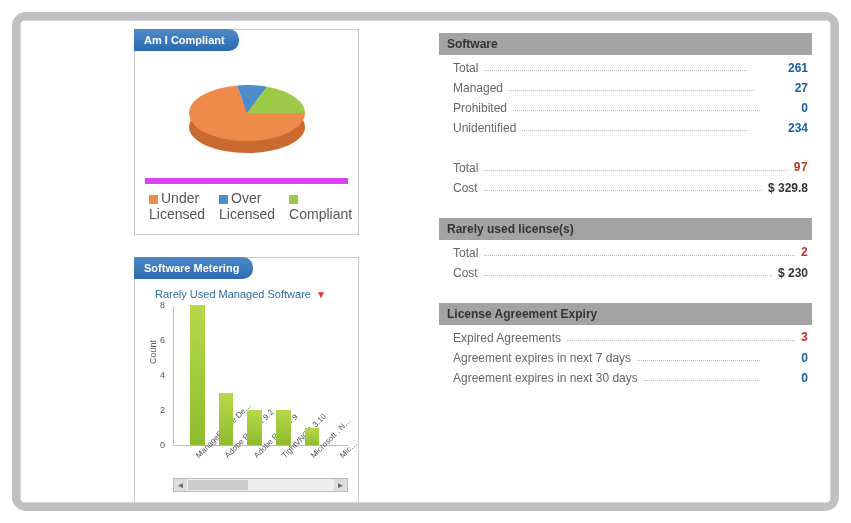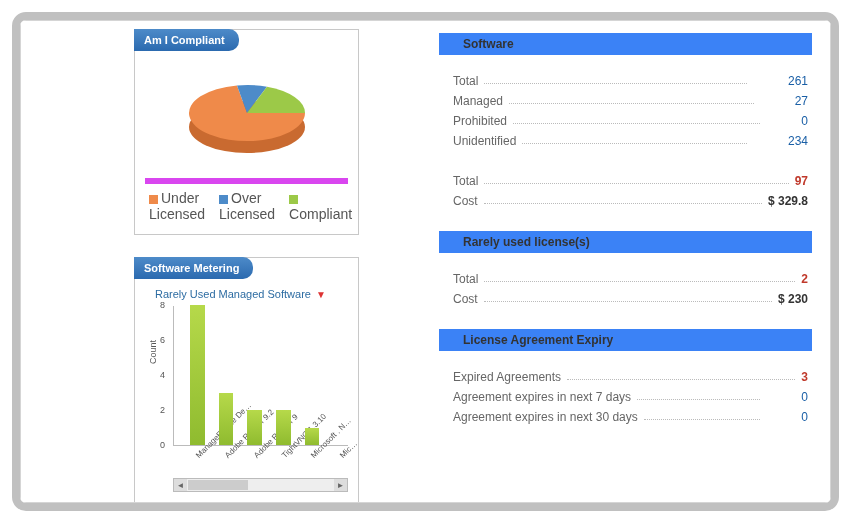--- a/index.html
+++ b/index.html
@@ -39,25 +39,25 @@
 .bar { width: 18px; background: linear-gradient(#b6d94a, #8fbb2f); position: relative; }
 .bar-label { position: absolute; top: 100%; left: 50%; transform: rotate(-45deg) translate(-8px, 4px); transform-origin: top left; font-size: 8px; color: #555; white-space: nowrap; width: 50px; }
 .hscroll { margin-left: 28px; height: 14px; border: 1px solid #bbb; background: #eee; position: relative; margin-top: 32px; }
 .hscroll-thumb { position: absolute; left: 14px; top: 1px; bottom: 1px; width: 60px; background: #ccc; }
 .hscroll-arrow { position: absolute; top: 0; bottom: 0; width: 13px; background: #ddd; font-size: 8px; display: flex; align-items: center; justify-content: center; color: #666; }
 .hscroll-arrow.left { left: 0; }
 .hscroll-arrow.right { right: 0; }
 
 
 .summary-section { margin-bottom: 20px; }
-.summary-header { background: #3b82f6; font-weight: bold; font-size: 12px; padding: 4px 24px; color: #333; margin-bottom: 16px; }
+.summary-header { background: #a3a3a3; font-weight: bold; font-size: 12px; padding: 4px 8px; color: #333; margin-bottom: 3px; }
 .summary-row { display: flex; justify-content: space-between; align-items: center; font-size: 12px; padding: 3px 4px 3px 14px; color: #666; }
 .summary-row .dots { flex: 1; border-bottom: 1px dotted #bbb; margin: 0 6px; height: 6px; }
-.summary-row .val-blue { color: #1a5fa6; font-weight: normal; margin-left: 35px; }
-.summary-row .val-red { color: #c0392b; font-weight: bold; }
+.summary-row .val-blue { color: #1a5fa6; font-weight: bold; margin-left: 35px; }
+.summary-row .val-red { color: #c0392b; font-weight: bold; font-family: Liberation Mono, monospace; }
 .summary-row .val-black { color: #333; font-weight: bold; }
 </style>
 </head>
 <body>
 
 <div class="outer-frame">
 <div class="inner-frame">
 
 
   <div class="content">

